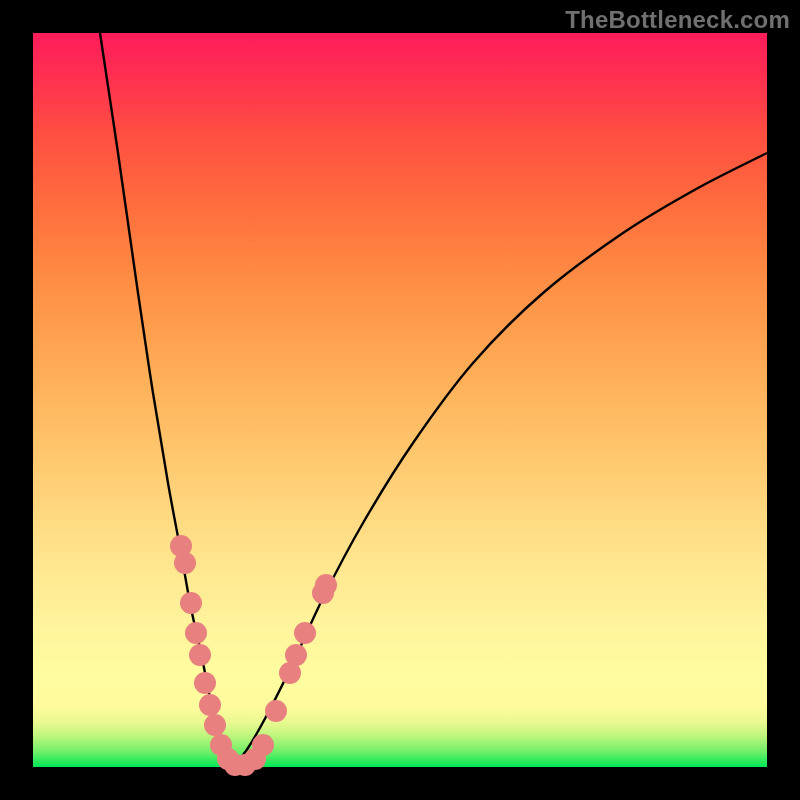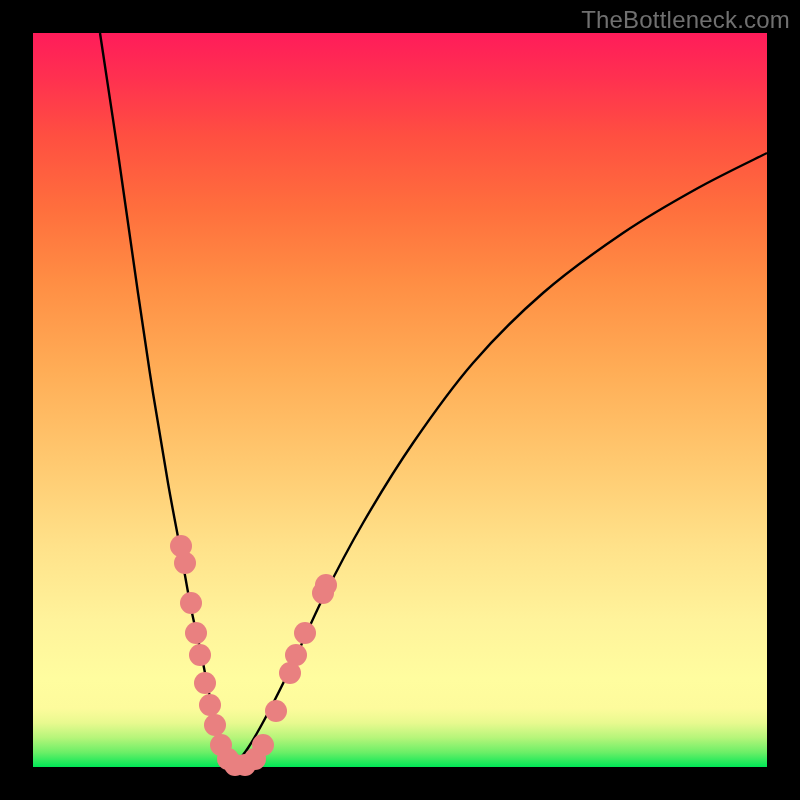--- a/index.html
+++ b/index.html
@@ -50,21 +50,21 @@
     width: 734px;
     height: 734px;
     overflow: visible;
   }
   .watermark {
     position: absolute;
     top: 6px;
     right: 10px;
     color: #707070;
     font-size: 24px;
-    font-weight: 400;
+    font-weight: 700;
     letter-spacing: 0.2px;
     user-select: none;
   }
 </style>
 </head>
 <body>
 
 <div class="frame">
 
   <div class="plot-area">

